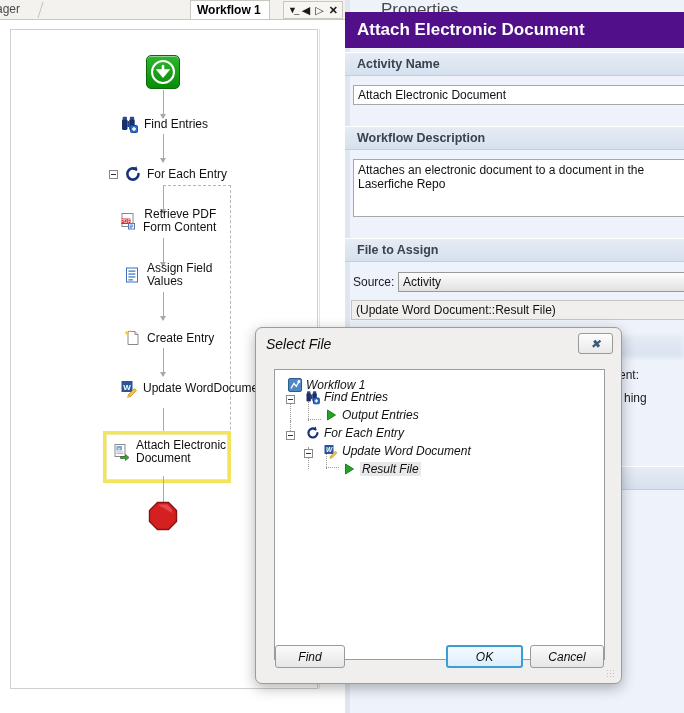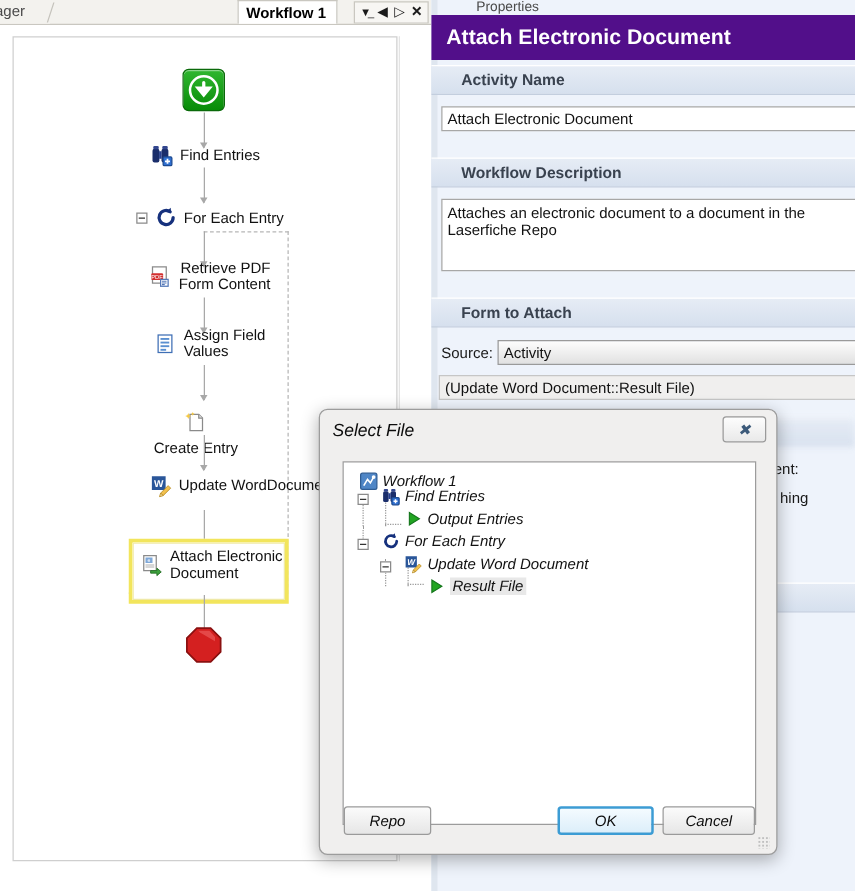--- a/index.html
+++ b/index.html
@@ -132,37 +132,37 @@
   }
 
   
   .props {
     position: absolute; left: 345px; top: 0; width: 339px; height: 713px;
     background: #eef3fb;
     overflow: hidden;
   }
   .props-caption {
     position: absolute; left: 8px; top: 0px; height: 12px;
-    font-size: 11px; color: #4a4a4a; padding-left: 28px;
+    font-size: 17px; color: #4a4a4a; padding-left: 28px;
   }
   .props-bar {
     position: absolute; left: 0; top: 12px; width: 339px; height: 36px;
     background: #520f8a;
     color: #ffffff;
     font-size: 17px; font-weight: bold;
     display: flex; align-items: center;
     padding-left: 12px;
   }
   .sec-head {
     position: absolute; left: 0; width: 339px; height: 24px;
     background: linear-gradient(#e6ecf5, #d6e0ee);
     border-top: 1px solid #ffffff;
     border-bottom: 1px solid #c3cede;
     color: #39424f; font-weight: bold; font-size: 12.5px;
-    display: flex; align-items: center; padding-left: 24px;
+    display: flex; align-items: center; padding-left: 12px;
   }
   .txtbox {
     position: absolute;
     background: #ffffff;
     border: 1px solid #a7a7a7;
     font-size: 12px; color: #111;
     padding: 2px 4px;
     overflow: hidden;
     white-space: nowrap;
   }
@@ -369,21 +369,21 @@
           <rect x="5.4" y="14.1" width="4.5" height="1.5" fill="#5a8fd0"></rect>
         </svg>
       </span>
       <span style="display:flex; flex-direction:column;">
         <span class="lbl">Assign Field</span>
         <span class="lbl2">Values</span>
       </span>
     </div>
     <div class="conn" style="left:152px; top:262px; height:28px;"></div>
 
-    <div class="node" style="left:112px; top:298px;flex-direction:column;">
+    <div class="node" style="left:112px; top:298px;">
       <span class="ico">
         <svg width="20" height="20" viewBox="0 0 20 20">
           <path d="M5 3.5h7l3 3v10H5z" fill="#ffffff" stroke="#8a8a8a"></path>
           <path d="M12 3.5v3h3" fill="#e8e8e8" stroke="#8a8a8a"></path>
           <path d="M3.6 2.4l.7 1.7 1.7.7-1.7.7-.7 1.7-.7-1.7-1.7-.7 1.7-.7z" fill="#f5c842"></path>
           <path d="M7.2 1.6l.45 1.05 1.05.45-1.05.45-.45 1.05-.45-1.05-1.05-.45 1.05-.45z" fill="#f5c842"></path>
         </svg>
       </span>
       <span class="lbl">Create Entry</span>
     </div>
@@ -439,21 +439,21 @@
     <div class="props-caption">Properties</div>
 
     <div class="props-bar">Attach Electronic Document</div>
 
     <div class="sec-head" style="top:52px;">Activity Name</div>
     <div class="txtbox" style="left:8px; top:85px; width:340px; height:20px;">Attach Electronic Document</div>
 
     <div class="sec-head" style="top:126px;">Workflow Description</div>
     <div class="txtarea" style="left:8px; top:159px; width:340px; height:58px;">Attaches an electronic document to a document in the Laserfiche Repo</div>
 
-    <div class="sec-head" style="top:238px;">Form to Attach</div>
+    <div class="sec-head" style="top:238px;">File to Assign</div>
     <div class="lbl-inline" style="left:8px; top:275px;">Source:</div>
     <div class="combo" style="left:53px; top:272px; width:300px; height:20px;">Activity</div>
     <div class="readonly-strip" style="left:6px; top:300px; width:348px; height:20px;">(Update Word Document::Result File)</div>
 
     <div class="sec-head blurred" style="top:333px;">Additional Options</div>
 
     <div class="opt-row" style="left:250px; top:368px;text-align:right;">
       <span class="radio-dot"></span><span>ment:</span>
     </div>
     <div class="opt-row" style="left:265px; top:391px;">
@@ -544,20 +544,20 @@
             <svg width="16" height="16" viewBox="0 0 16 16">
               <polygon points="4.5,3 12.5,8 4.5,13" fill="#22a522" stroke="#15761c" stroke-width=".9"></polygon>
             </svg>
           </span>
           <span class="tsel">Result File</span>
         </div>
 
       </div>
     </div>
 
-    <div class="dlg-btn" style="left:19px; top:317px; width:70px;">Repo</div>
+    <div class="dlg-btn" style="left:19px; top:317px; width:70px;">Find</div>
     <div class="dlg-btn default" style="left:190px; top:317px; width:77px;">OK</div>
     <div class="dlg-btn" style="left:274px; top:317px; width:74px;">Cancel</div>
 
     <div class="dlg-grip"></div>
   </div>
 
 </div>
 
 </body></html>

